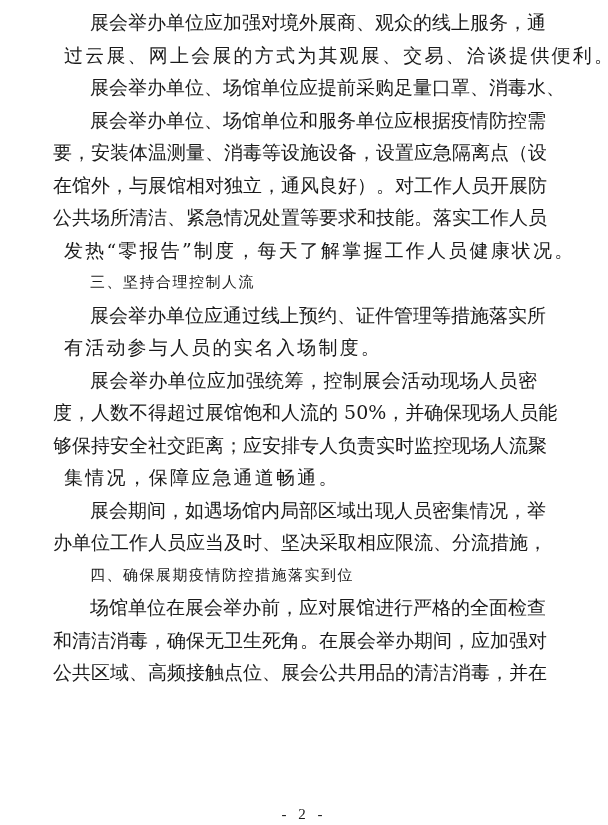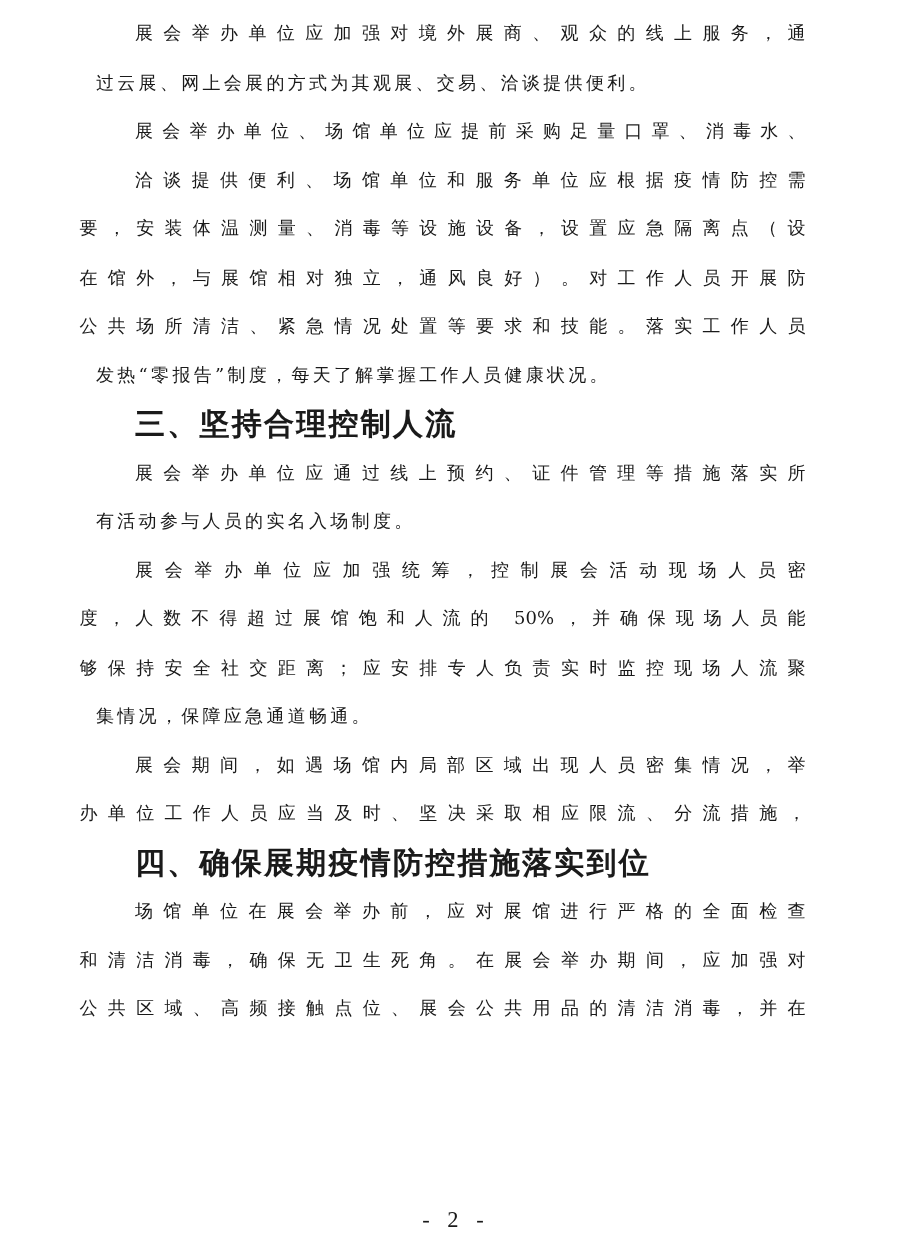--- a/index.html
+++ b/index.html
@@ -14,37 +14,37 @@
   }
   .page {
     position: absolute;
     left: 53px;
     top: 6px;
     width: 484px;
   }
   .line {
     height: 32.5px;
     line-height: 32.5px;
-    font-size: 12px;
+    font-size: 19px;
     white-space: nowrap;
     text-align: justify;
     text-align-last: justify;
     letter-spacing: 0px;
   }
   .line.last {
     text-align-last: left;
     letter-spacing: 2.2px;
     margin-left: 11px;
   }
   .line.indent { padding-left: 37px; }
   .heading {
     height: 32.5px;
     line-height: 32.5px;
-    font-size: 20px;
-    font-weight: bold;
+    font-size: 15px;
+    font-weight: normal;
     padding-left: 37px;
     letter-spacing: 1.5px;
     white-space: nowrap;
     font-family: "DejaVu Sans", "Liberation Sans", sans-serif;
   }
   .page-number {
     position: absolute;
     left: 0;
     width: 608px;
     top: 806px;
@@ -57,21 +57,21 @@
 </head>
 <body>
 
 <div class="page">
 
   <div class="line indent">展会举办单位应加强对境外展商、观众的线上服务，通</div>
   <div class="line last">过云展、网上会展的方式为其观展、交易、洽谈提供便利。</div>
 
   <div class="line indent">展会举办单位、场馆单位应提前采购足量口罩、消毒水、</div>
 
-  <div class="line indent">洽谈提供便利、场馆单位和服务单位应根据疫情防控需</div>
+  <div class="line indent">展会举办单位、场馆单位和服务单位应根据疫情防控需</div>
   <div class="line">要，安装体温测量、消毒等设施设备，设置应急隔离点（设</div>
   <div class="line">在馆外，与展馆相对独立，通风良好）。对工作人员开展防</div>
   <div class="line">公共场所清洁、紧急情况处置等要求和技能。落实工作人员</div>
   <div class="line last">发热“零报告”制度，每天了解掌握工作人员健康状况。</div>
 
   <div class="heading">三、坚持合理控制人流</div>
 
   <div class="line indent">展会举办单位应通过线上预约、证件管理等措施落实所</div>
   <div class="line last">有活动参与人员的实名入场制度。</div>
 

